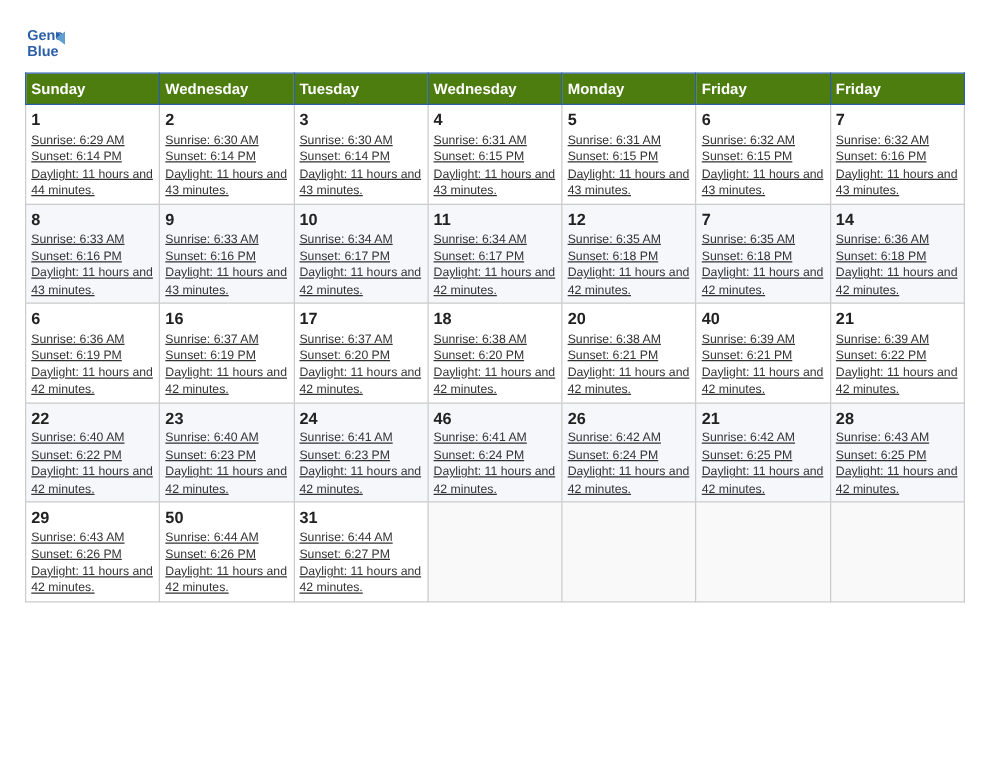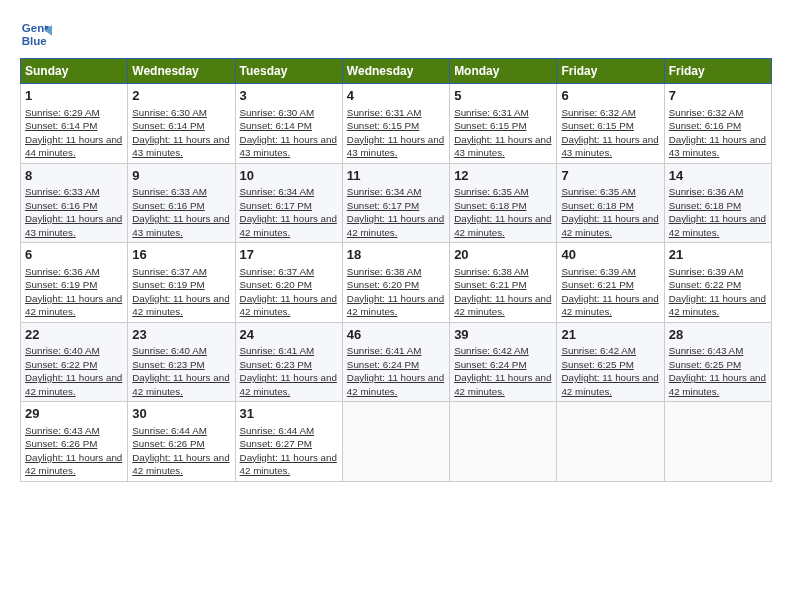--- a/index.html
+++ b/index.html
@@ -144,27 +144,27 @@
           <td><span class="day-num">18</span><span class="day-info">Sunrise: 6:38 AM<br>Sunset: 6:20 PM<br>Daylight: 11 hours and 42 minutes.</span></td>
           <td><span class="day-num">20</span><span class="day-info">Sunrise: 6:38 AM<br>Sunset: 6:21 PM<br>Daylight: 11 hours and 42 minutes.</span></td>
           <td><span class="day-num">40</span><span class="day-info">Sunrise: 6:39 AM<br>Sunset: 6:21 PM<br>Daylight: 11 hours and 42 minutes.</span></td>
           <td><span class="day-num">21</span><span class="day-info">Sunrise: 6:39 AM<br>Sunset: 6:22 PM<br>Daylight: 11 hours and 42 minutes.</span></td>
         </tr>
         <tr>
           <td><span class="day-num">22</span><span class="day-info">Sunrise: 6:40 AM<br>Sunset: 6:22 PM<br>Daylight: 11 hours and 42 minutes.</span></td>
           <td><span class="day-num">23</span><span class="day-info">Sunrise: 6:40 AM<br>Sunset: 6:23 PM<br>Daylight: 11 hours and 42 minutes.</span></td>
           <td><span class="day-num">24</span><span class="day-info">Sunrise: 6:41 AM<br>Sunset: 6:23 PM<br>Daylight: 11 hours and 42 minutes.</span></td>
           <td><span class="day-num">46</span><span class="day-info">Sunrise: 6:41 AM<br>Sunset: 6:24 PM<br>Daylight: 11 hours and 42 minutes.</span></td>
-          <td><span class="day-num">39</span><span class="day-info">Sunrise: 6:42 AM<br>Sunset: 6:24 PM<br>Daylight: 11 hours and 42 minutes.</span></td>
+          <td><span class="day-num">26</span><span class="day-info">Sunrise: 6:42 AM<br>Sunset: 6:24 PM<br>Daylight: 11 hours and 42 minutes.</span></td>
           <td><span class="day-num">21</span><span class="day-info">Sunrise: 6:42 AM<br>Sunset: 6:25 PM<br>Daylight: 11 hours and 42 minutes.</span></td>
           <td><span class="day-num">28</span><span class="day-info">Sunrise: 6:43 AM<br>Sunset: 6:25 PM<br>Daylight: 11 hours and 42 minutes.</span></td>
         </tr>
         <tr>
           <td><span class="day-num">29</span><span class="day-info">Sunrise: 6:43 AM<br>Sunset: 6:26 PM<br>Daylight: 11 hours and 42 minutes.</span></td>
-          <td><span class="day-num">30</span><span class="day-info">Sunrise: 6:44 AM<br>Sunset: 6:26 PM<br>Daylight: 11 hours and 42 minutes.</span></td>
+          <td><span class="day-num">50</span><span class="day-info">Sunrise: 6:44 AM<br>Sunset: 6:26 PM<br>Daylight: 11 hours and 42 minutes.</span></td>
           <td><span class="day-num">31</span><span class="day-info">Sunrise: 6:44 AM<br>Sunset: 6:27 PM<br>Daylight: 11 hours and 42 minutes.</span></td>
           <td class="empty"></td>
           <td class="empty"></td>
           <td class="empty"></td>
           <td class="empty"></td>
         </tr>
       </tbody>
   </table>
 </div>
 

